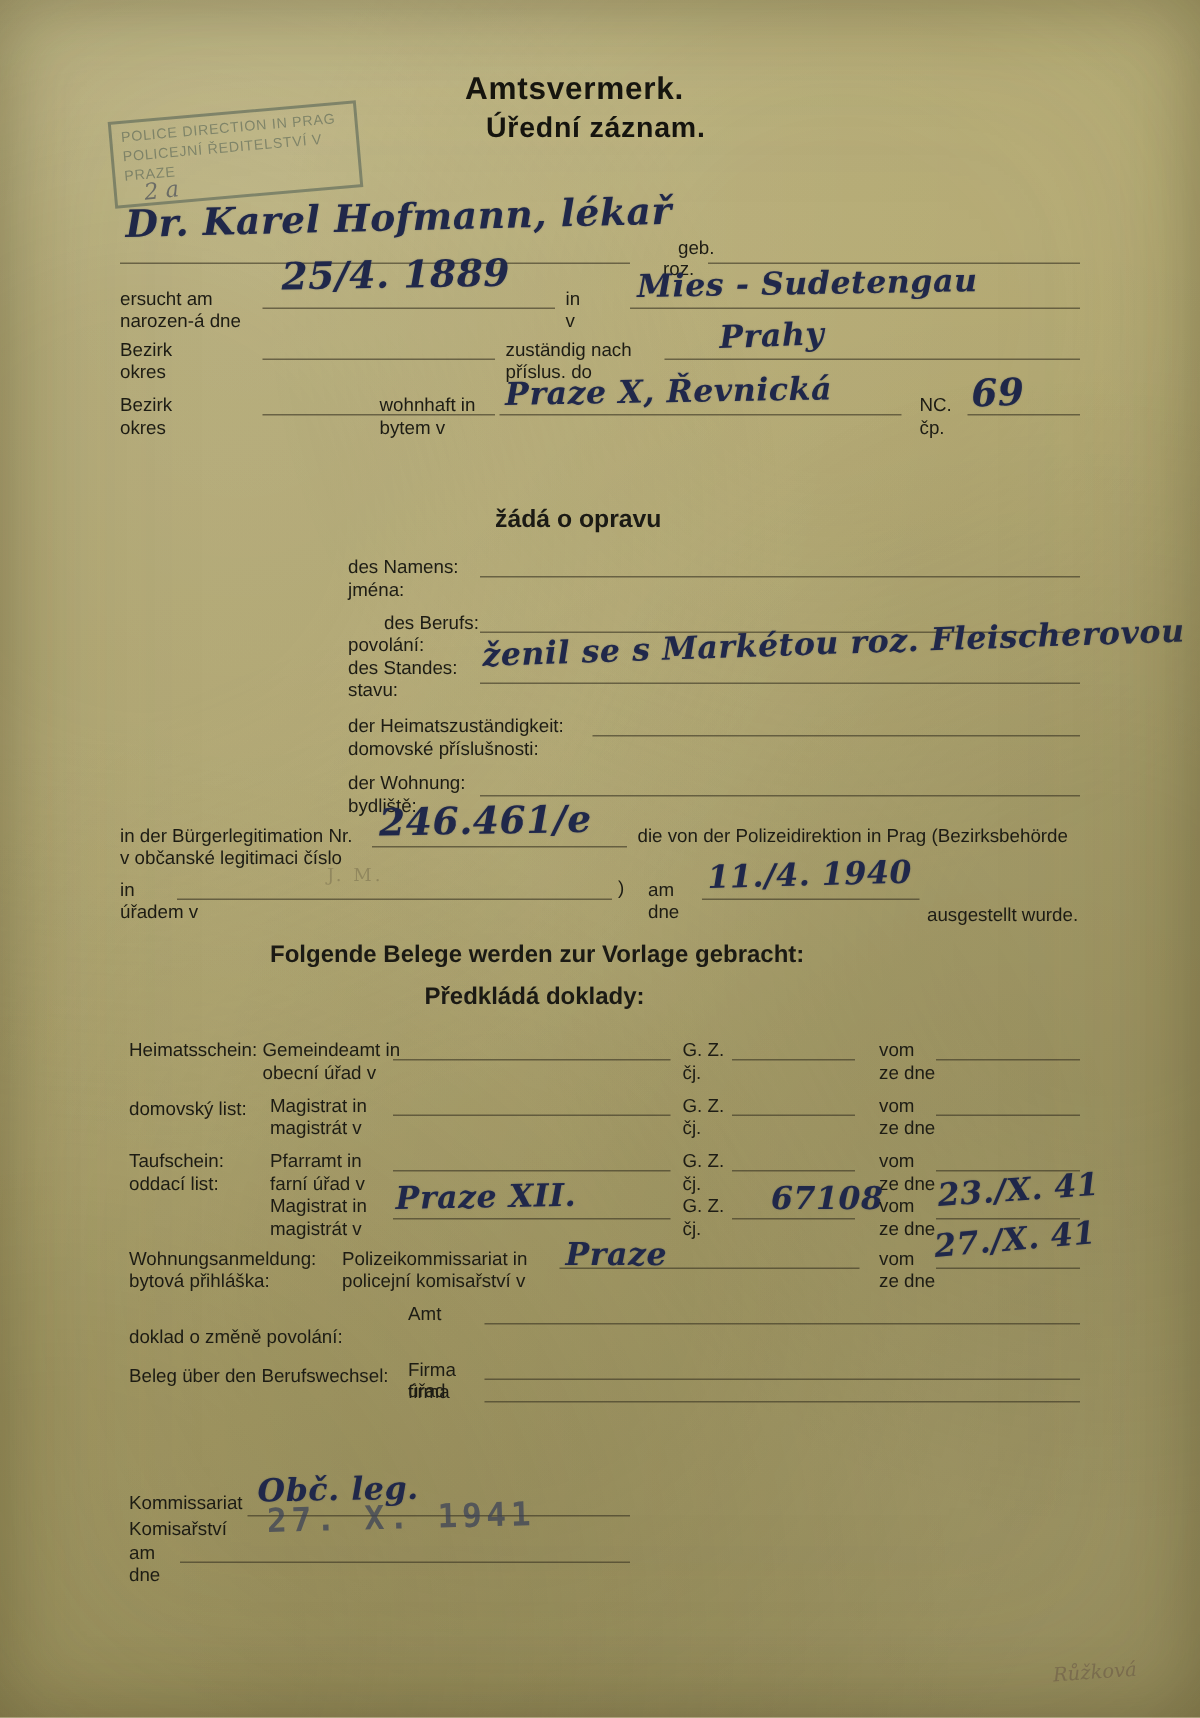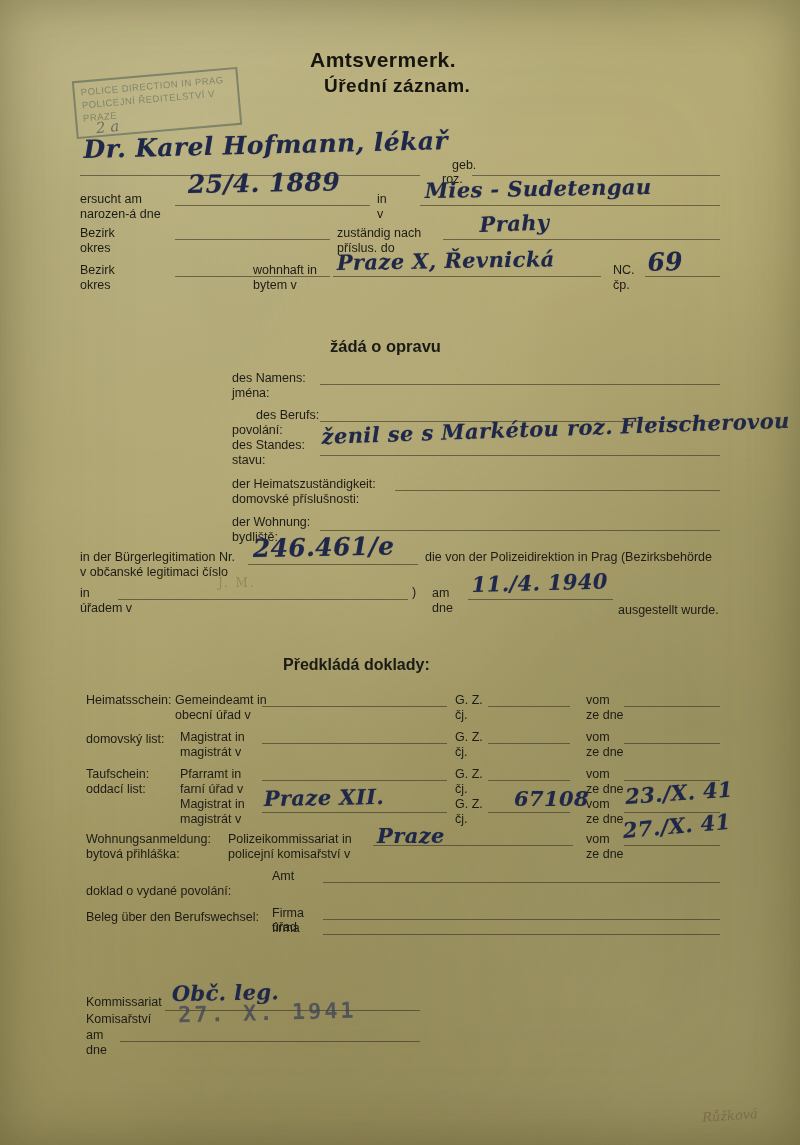--- a/index.html
+++ b/index.html
@@ -220,20 +220,21 @@
   <div class="line" style="left:118px; top:599px; width:290px;"></div>
   <div class="smudge" style="left:218px; top:576px;">J. M.</div>
   <div class="abs t lbl" style="left:412px; top:585px;">)</div>
 
   <div class="abs t lbl" style="left:432px; top:586px;">am</div>
   <div class="abs t lbl" style="left:432px; top:601px;">dne</div>
   <div class="hw hw-md abs" style="left:472px; top:572px; transform:rotate(-1.5deg);">11./4. 1940</div>
   <div class="line" style="left:468px; top:599px; width:145px;"></div>
   <div class="abs t lbl" style="left:618px; top:586px;margin-top:17px;">ausgestellt wurde.</div>
 
+  <div class="abs t hdr2" style="left:180px; top:628px;">Folgende Belege werden zur Vorlage gebracht:</div>
   <div class="abs t hdr2" style="left:283px; top:656px;">Předkládá doklady:</div>
 
   <div class="abs t lbl" style="left:86px; top:693px;">Heimatsschein:</div>
   <div class="abs t lbl" style="left:86px; top:732px;">domovský list:</div>
   <div class="abs t lbl" style="left:175px; top:693px;">Gemeindeamt in</div>
   <div class="abs t lbl" style="left:175px; top:708px;">obecní úřad v</div>
   <div class="line" style="left:262px; top:706px; width:185px;"></div>
   <div class="hw hw-sm abs" style="left:266px; top:686px;"></div>
   <div class="abs t lbl" style="left:455px; top:693px;">G. Z.</div>
   <div class="abs t lbl" style="left:455px; top:708px;">čj.</div>
@@ -294,21 +295,21 @@
   <div class="abs t lbl" style="left:228px; top:832px;">Polizeikommissariat in</div>
   <div class="abs t lbl" style="left:228px; top:847px;">policejní komisařství v</div>
   <div class="line" style="left:373px; top:845px; width:200px;"></div>
   <div class="hw hw-md abs" style="left:377px; top:823px;">Praze</div>
   <div class="abs t lbl" style="left:586px; top:832px;">vom</div>
   <div class="abs t lbl" style="left:586px; top:847px;">ze dne</div>
   <div class="line" style="left:624px; top:845px; width:96px;"></div>
   <div class="hw hw-md abs" style="left:624px; top:818px; transform:rotate(-5deg);">27./X. 41</div>
 
   <div class="abs t lbl" style="left:86px; top:910px;">Beleg über den Berufswechsel:</div>
-  <div class="abs t lbl" style="left:86px; top:884px;">doklad o vydané povolání:</div>
+  <div class="abs t lbl" style="left:86px; top:884px;">doklad o změně povolání:</div>
   <div class="abs t lbl" style="left:272px; top:869px;">Amt</div>
   <div class="abs t lbl" style="left:272px; top:920px;">úřad</div>
   <div class="line" style="left:323px; top:882px; width:397px;"></div>
   <div class="hw hw-sm abs" style="left:327px; top:862px;"></div>
 
   <div class="abs t lbl" style="left:272px; top:906px;">Firma</div>
   <div class="abs t lbl" style="left:272px; top:921px;">firma</div>
   <div class="line" style="left:323px; top:919px; width:397px;"></div>
   <div class="line" style="left:323px; top:934px; width:397px;"></div>
   <div class="hw hw-sm abs" style="left:327px; top:899px;"></div>

